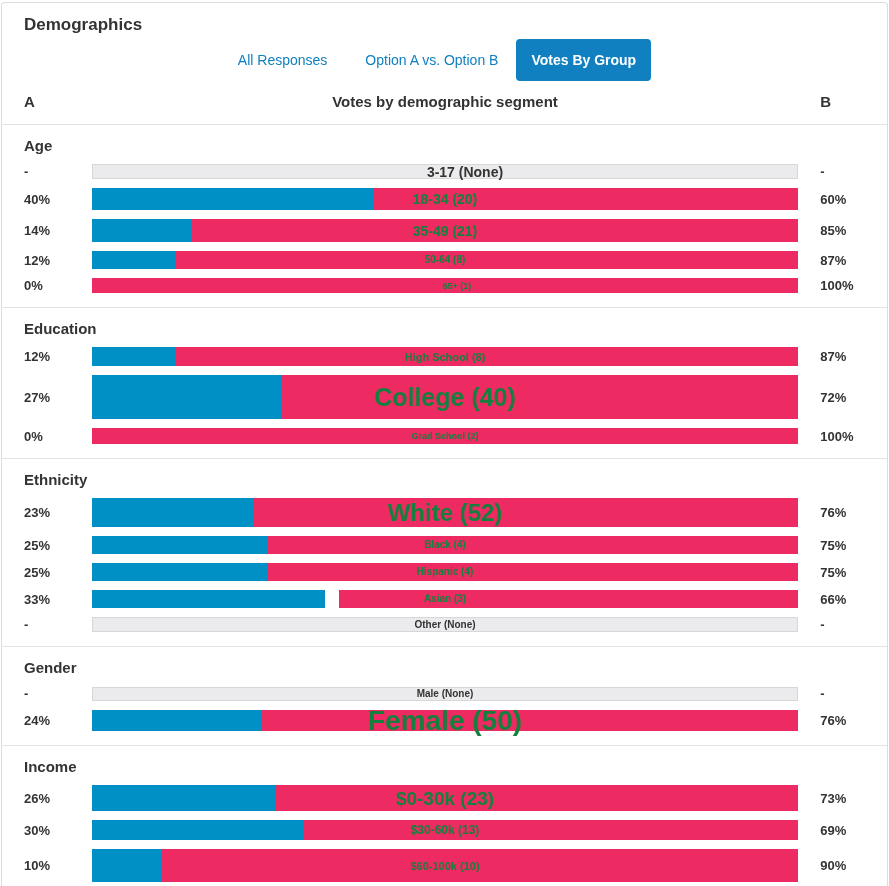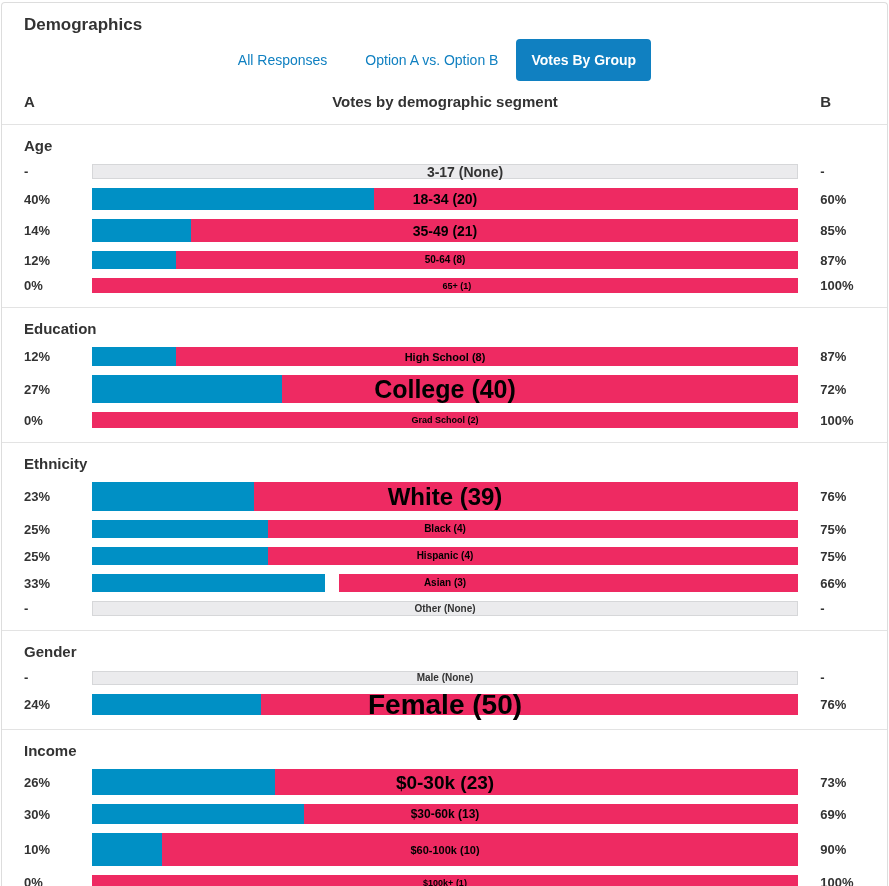--- a/index.html
+++ b/index.html
@@ -48,21 +48,21 @@
   .pct { font-size: 13px; font-weight: bold; color: #333; }
   .pct-left  { width: 90px; padding-left: 22px; }
   .pct-right { width: 89px; padding-left: 22px; }
   .bar { position: relative; width: 710px; display: flex; }
   .fill-a { height: auto; }
   .fill-b { flex: 1; }
   .bar.none { background: #ebebed; border: 1px solid #d6d7d9; }
   .bar-label {
     position: absolute; left: 0; right: 0; top: 50%;
     transform: translateY(-50%);
-    text-align: center; color: #000000; font-weight: bold; white-space: nowrap;
+    text-align: center; color: #15803d; font-weight: bold; white-space: nowrap;
     line-height: 1;
   }
   .bar.none .bar-label { color: #333; }
 </style>
 </head>
 <body>
 
 <div class="panel">
 
   <h1 class="page-title">Demographics</h1>
@@ -132,21 +132,21 @@
           <div class="pct pct-left">12%</div>
           <div class="bar" style="height: 19px;">
             <div class="fill-a" style="width: 12%; background: rgb(0, 144, 197);"></div>
             <div class="fill-b" style="background: rgb(238, 42, 98);"></div>
             <span class="bar-label" style="font-size: 11px;">High School (8)</span>
           </div>
           <div class="pct pct-right">87%</div>
         </div>
         <div class="row">
           <div class="pct pct-left">27%</div>
-          <div class="bar" style="height: 28px; border-radius: 15px;">
+          <div class="bar" style="height: 44px; border-radius: 15px;">
             <div class="fill-a" style="width: 27%; background: rgb(0, 144, 197);"></div>
             <div class="fill-b" style="background: rgb(238, 42, 98);"></div>
             <span class="bar-label" style="font-size: 25px;">College (40)</span>
           </div>
           <div class="pct pct-right">72%</div>
         </div>
         <div class="row">
           <div class="pct pct-left">0%</div>
           <div class="bar" style="height: 16px;">
             <div class="fill-a" style="width: 0%; background: rgb(0, 144, 197);"></div>
@@ -156,21 +156,21 @@
           <div class="pct pct-right">100%</div>
         </div>
       </section>
       <section class="seg-section">
         <h3>Ethnicity</h3>
         <div class="row">
           <div class="pct pct-left">23%</div>
           <div class="bar" style="height: 29px;">
             <div class="fill-a" style="width: 23%; background: rgb(0, 144, 197);"></div>
             <div class="fill-b" style="background: rgb(238, 42, 98);"></div>
-            <span class="bar-label" style="font-size: 24px;">White (39)</span>
+            <span class="bar-label" style="font-size: 24px;">White (52)</span>
           </div>
           <div class="pct pct-right">76%</div>
         </div>
         <div class="row">
           <div class="pct pct-left">25%</div>
           <div class="bar" style="height: 18px;">
             <div class="fill-a" style="width: 25%; background: rgb(0, 144, 197);"></div>
             <div class="fill-b" style="background: rgb(238, 42, 98);"></div>
             <span class="bar-label" style="font-size: 10px;">Black (4)</span>
           </div>

